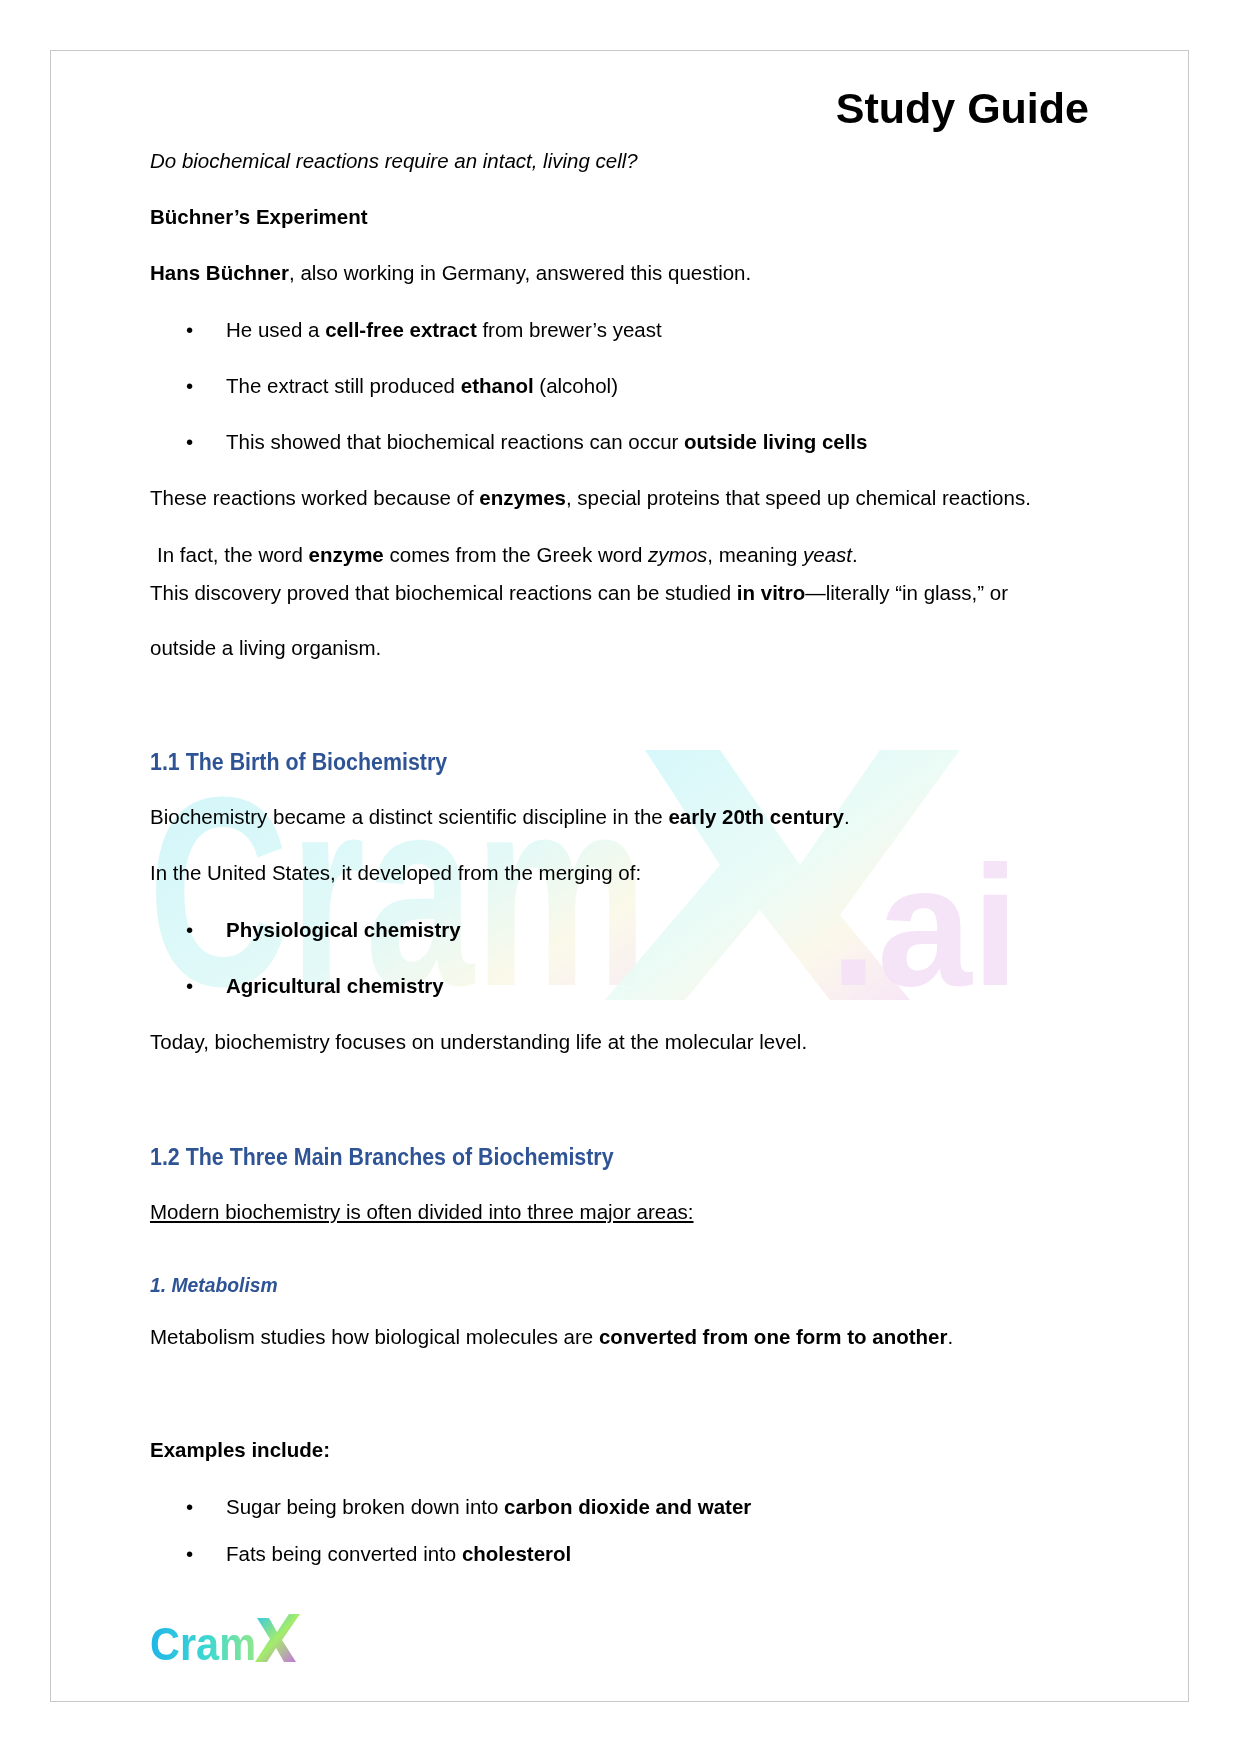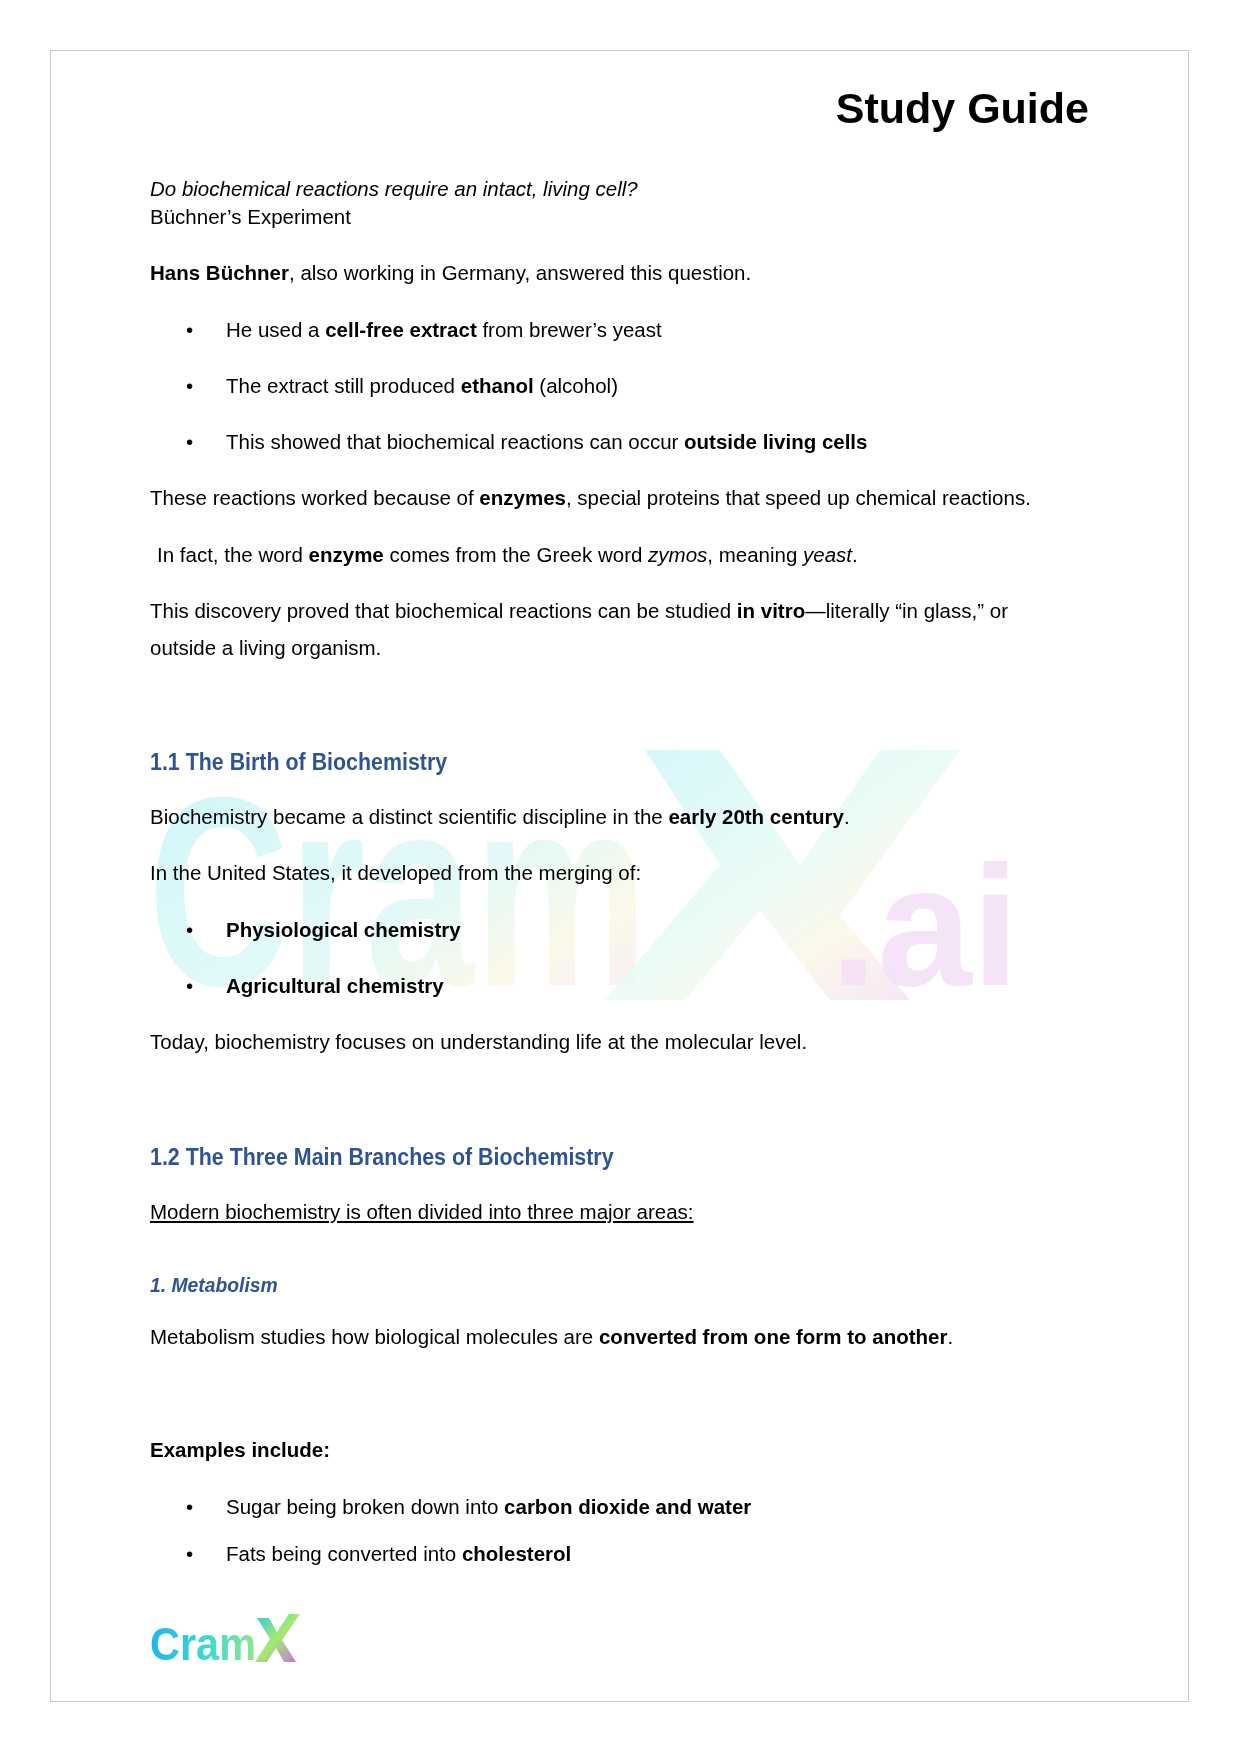--- a/index.html
+++ b/index.html
@@ -40,40 +40,40 @@
       <stop offset="0.5" stop-color="#e9fbf5"></stop>
       <stop offset="0.7" stop-color="#fbf7e8"></stop>
       <stop offset="1" stop-color="#f5defa"></stop>
     </linearGradient>
   </defs>
   <text x="8" y="250" font-family="Liberation Sans, sans-serif" font-weight="bold" font-size="270" fill="url(#wmg)" opacity="0.85" textLength="500" lengthAdjust="spacingAndGlyphs">Cram</text>
   <polygon points="505,15 580,15 660,130 740,15 820,15 700,180 770,265 690,265 620,175 545,265 465,265 580,130" fill="url(#wmx)" opacity="0.9"></polygon>
   <text x="690" y="250" font-family="Liberation Sans, sans-serif" font-weight="bold" font-size="170" fill="#f5e1f7" opacity="0.9">.ai</text>
 </svg>
 
-<div class="line" style="top:143px; font-style:italic;margin-top:28px;">Do biochemical reactions require an intact, living cell?</div>
-<div class="line" style="top:199px; font-weight:normal;">Büchner’s Experiment</div>
+<div class="line" style="top:143px; font-style:italic;">Do biochemical reactions require an intact, living cell?</div>
+<div class="line" style="top:199px; font-weight:bold;">Büchner’s Experiment</div>
 <div class="line" style="top:255px;"><b>Hans Büchner</b><span>, also working in Germany, answered this question.</span></div>
 
 <div class="bullet" style="top:312px;">
   <span class="dot">•</span>
   <span class="txt"><span>He used a </span><b>cell-free extract</b><span> from brewer’s yeast</span></span>
 </div>
 <div class="bullet" style="top:368px;">
   <span class="dot">•</span>
   <span class="txt"><span>The extract still produced </span><b>ethanol</b><span> (alcohol)</span></span>
 </div>
 <div class="bullet" style="top:424px;">
   <span class="dot">•</span>
   <span class="txt"><span>This showed that biochemical reactions can occur </span><b>outside living cells</b><span></span></span>
 </div>
 
 <div class="line" style="top:480px;"><span>These reactions worked because of </span><b>enzymes</b><span>, special proteins that speed up chemical reactions.</span></div>
 <div class="line" style="top:537px;margin-left:7px;"><span>In fact, the word </span><b>enzyme</b><span> comes from the Greek word </span><i>zymos</i><span>, meaning </span><i>yeast</i><span>.</span></div>
-<div class="line" style="top:593px;"><span>This discovery proved that biochemical reactions can be studied </span><b>in vitro</b><span>—literally “in glass,” or</span></div>
+<div class="line" style="top:575px;"><span>This discovery proved that biochemical reactions can be studied </span><b>in vitro</b><span>—literally “in glass,” or</span></div>
 <div class="line" style="top:630px;">outside a living organism.</div>
 
 <div class="heading" style="top:747px;">1.1 The Birth of Biochemistry</div>
 <div class="line" style="top:799px;"><span>Biochemistry became a distinct scientific discipline in the </span><b>early 20th century</b><span>.</span></div>
 <div class="line" style="top:855px;">In the United States, it developed from the merging of:</div>
 <div class="bullet" style="top:912px;">
   <span class="dot">•</span>
   <b class="txt">Physiological chemistry</b>
 </div>
 <div class="bullet" style="top:968px;">

